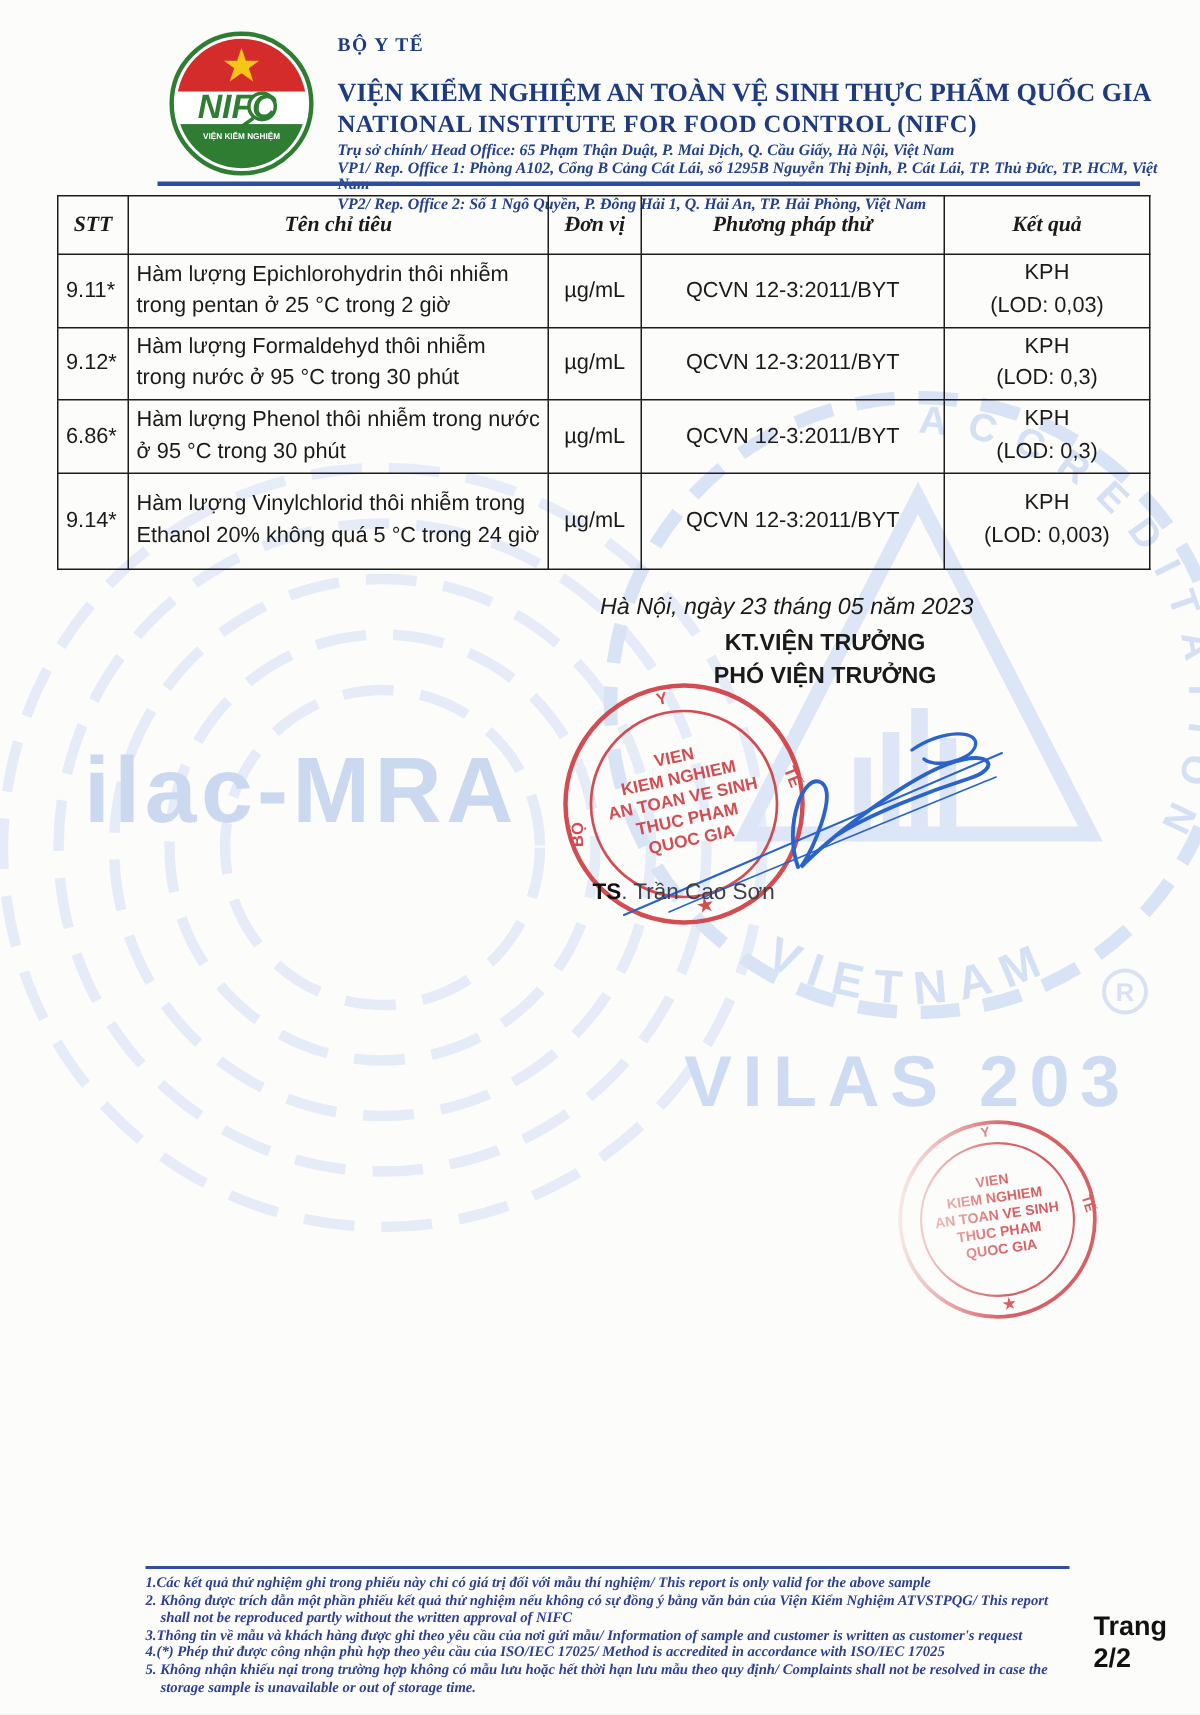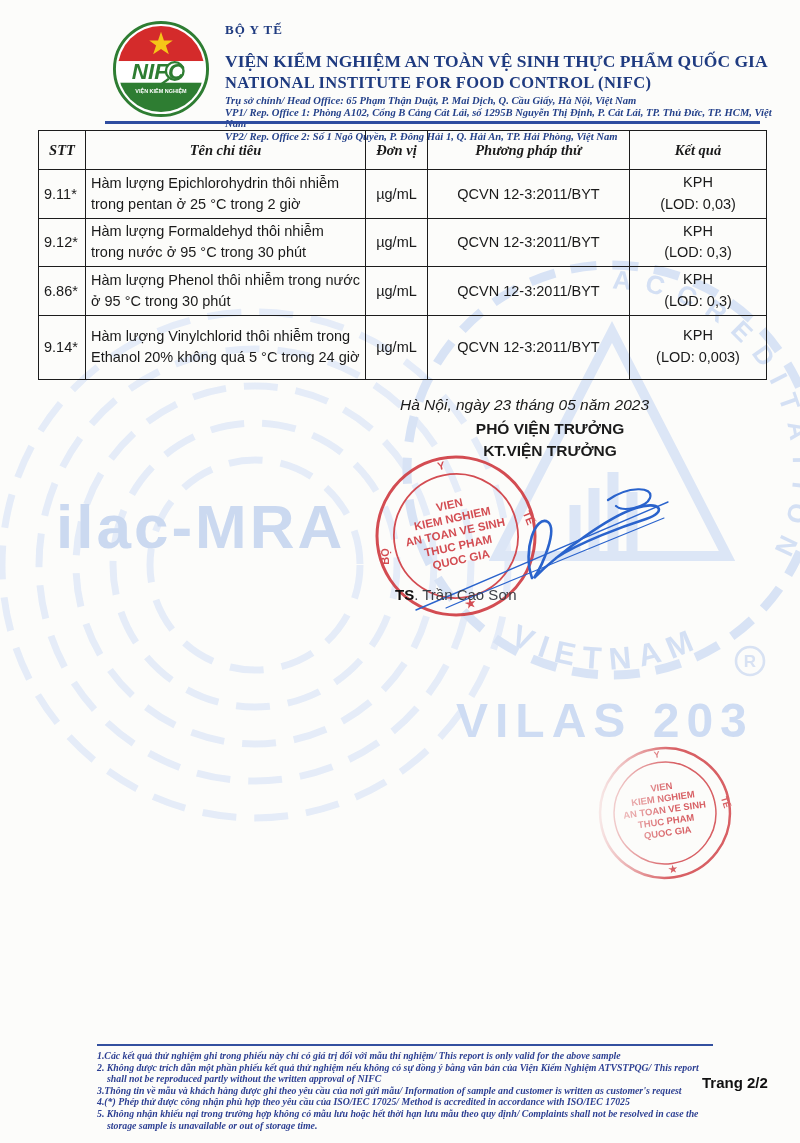--- a/index.html
+++ b/index.html
@@ -44,21 +44,21 @@
   #stamp2{left:596px;top:744px;width:138px;height:138px;transform:rotate(-8deg);opacity:.85;
           -webkit-mask-image:linear-gradient(100deg,rgba(0,0,0,.10) 8%,rgba(0,0,0,.95) 55%);
           mask-image:linear-gradient(100deg,rgba(0,0,0,.10) 8%,rgba(0,0,0,.95) 55%);}
   #signature{position:absolute;left:412px;top:458px;width:268px;height:160px;z-index:4;}
   
   .foot-rule{position:absolute;left:97px;top:1044px;width:616px;height:2.4px;background:#33509f;z-index:2;}
   .notes{position:absolute;left:97px;top:1050px;width:620px;z-index:2;color:#2c3f92;
          font-family:"Liberation Serif",serif;font-style:italic;font-weight:bold;
          font-size:9.8px;line-height:11.6px;}
   .notes div{padding-left:10px;text-indent:-10px;}
-  .page-num{position:absolute;left:702px;top:1074px;font-size:15px;font-weight:600;color:#111;z-index:3;}
+  .page-num{position:absolute;left:729px;top:1074px;font-size:18px;font-weight:600;color:#111;z-index:3;}
 </style>
 </head>
 <body>
 
 <div id="page">
 
   <svg id="wm" viewBox="0 0 800 1143" xmlns="http://www.w3.org/2000/svg" aria-hidden="true">
     <defs>
       <path id="arcRight" d="M 612,289 A 181,181 0 0 1 612,651" fill="none"></path>
       <path id="arcBottom" d="M 497,636 Q 612,704 727,632" fill="none"></path>
@@ -193,22 +193,22 @@
               <div>KPH</div>
               <div>(LOD: 0,003)</div>
             </div>
           </td>
       </tr>
     </tbody>
   </table>
 
   <div class="dateline">Hà Nội, ngày 23 tháng 05 năm 2023</div>
   <div class="sig-title">
+    <div>KT.VIỆN TRƯỞNG</div>
     <div>PHÓ VIỆN TRƯỞNG</div>
-    <div>KT.VIỆN TRƯỞNG</div>
   </div>
 
   <svg id="stamp1" class="stamp" viewBox="0 0 168 168" xmlns="http://www.w3.org/2000/svg">
     <g fill="#cf3a40" font-family="Liberation Sans, sans-serif" font-weight="bold">
       <circle cx="84" cy="84" r="79" fill="none" stroke="#cf3a40" stroke-width="3"></circle>
       <circle cx="84" cy="84" r="62" fill="none" stroke="#cf3a40" stroke-width="1.8"></circle>
       <text x="84" y="16" text-anchor="middle" font-size="11">Y</text>
       <text x="14" y="90" text-anchor="middle" font-size="11" transform="rotate(-78 14 90)">BỘ</text>
       <text x="155" y="82" text-anchor="middle" font-size="11" transform="rotate(80 155 82)">TẾ</text>
       <text x="84" y="56" text-anchor="middle" font-size="11.5">VIEN</text>

